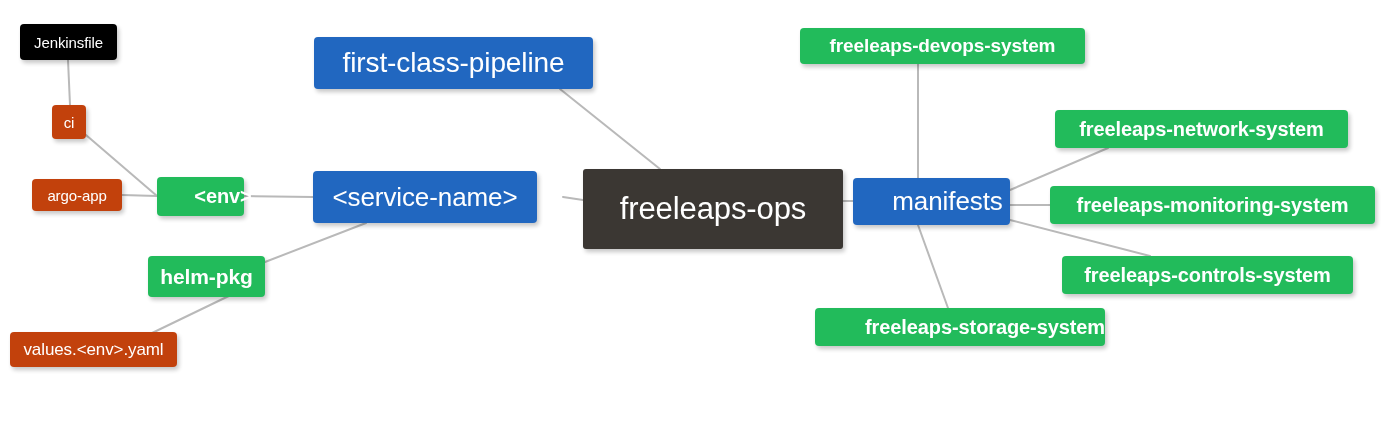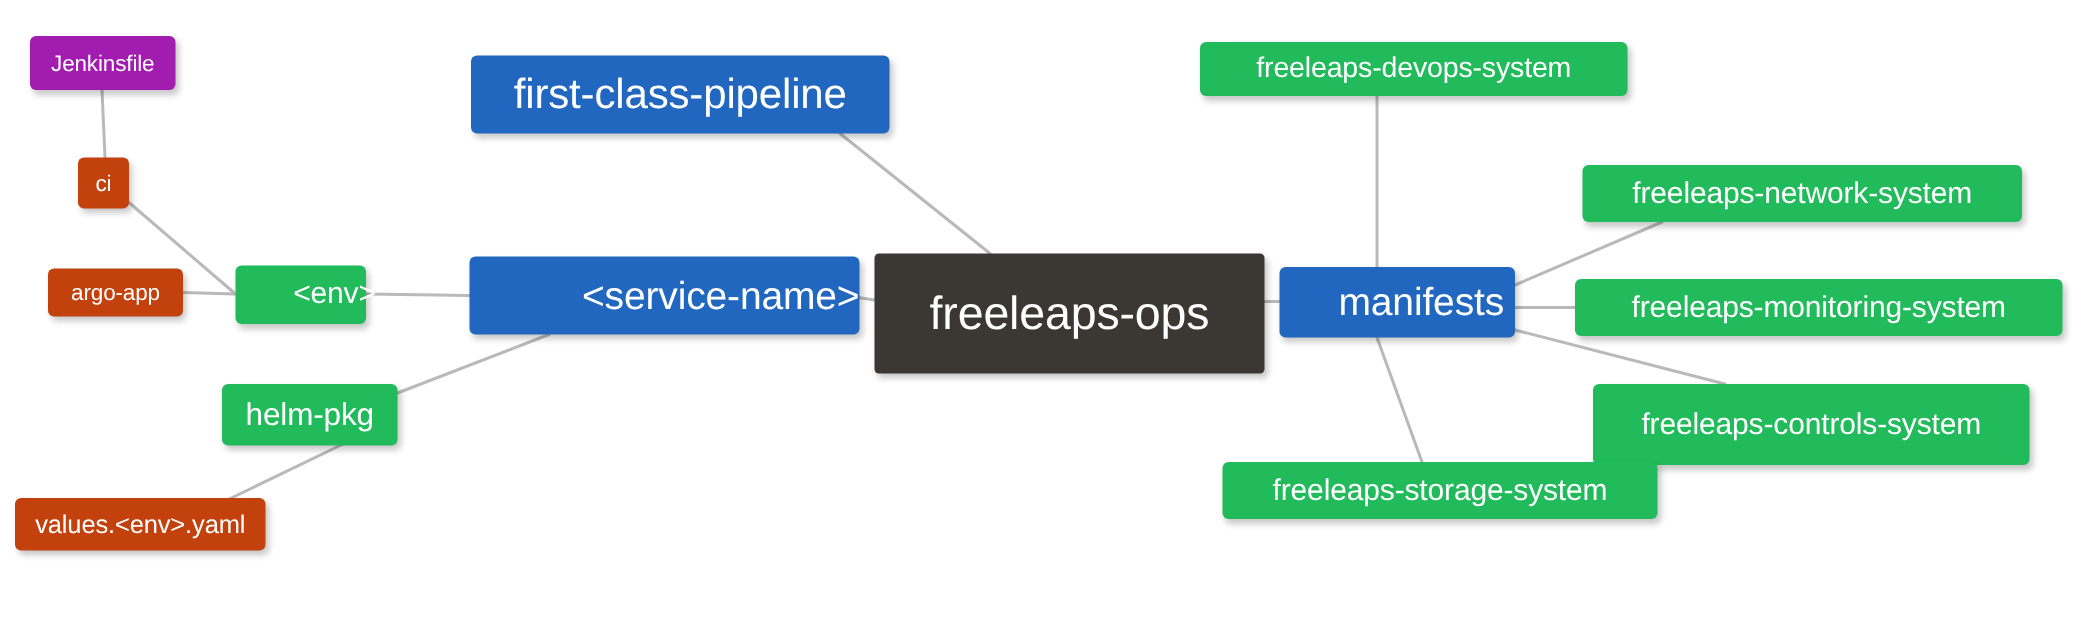--- a/index.html
+++ b/index.html
@@ -42,23 +42,23 @@
     white-space: nowrap;
     letter-spacing: -0.1px;
     box-shadow: 2px 3px 4px rgba(0,0,0,0.22);
     user-select: none;
   }
   .node.root {
     background: #3b3733;
     border-radius: 3px;
   }
   .node.blue   { background: #2167c0; }
-  .node.green  { background: #22bb5b; }
+  .node.green  { background: #22bb5b; font-weight: bold; }
   .node.red    { background: #c2410c; }
-  .node.orange { background: #a21caf; }
+  .node.orange { background: #000000; }
 </style>
 </head>
 <body>
 
 <div id="canvas">
   <svg id="edges" viewBox="0 0 1390 421" xmlns="http://www.w3.org/2000/svg">
       <line x1="68" y1="60" x2="70" y2="105" stroke="#b9b9b9"></line>
       <line x1="86" y1="135" x2="157" y2="196" stroke="#b9b9b9"></line>
       <line x1="122" y1="195" x2="157" y2="196" stroke="#b9b9b9"></line>
       <line x1="244" y1="196" x2="313" y2="197" stroke="#b9b9b9"></line>
@@ -88,38 +88,38 @@
       </div>
       <div class="node green" style="left: 148px; top: 256px; width: 117px; height: 41px; font-size: 21px;">
         <span>helm-pkg</span>
       </div>
       <div class="node red" style="left: 10px; top: 332px; width: 167px; height: 35px; font-size: 17px;">
         <span>values.&lt;env&gt;.yaml</span>
       </div>
       <div class="node blue" style="left: 314px; top: 37px; width: 279px; height: 52px; font-size: 28px;">
         <span>first-class-pipeline</span>
       </div>
-      <div class="node blue" style="left: 313px; top: 171px; width: 260px; height: 52px; font-size: 26px; justify-content: flex-end;">
+      <div class="node blue" style="left: 313px; top: 171px; width: 224px; height: 52px; font-size: 26px;">
         <span>&lt;service-name&gt;</span>
       </div>
       <div class="node root" style="left: 583px; top: 169px; width: 260px; height: 80px; font-size: 31px;">
         <span>freeleaps-ops</span>
       </div>
       <div class="node blue" style="left: 853px; top: 178px; width: 157px; height: 47px; font-size: 26px; padding-left: 32px;">
         <span>manifests</span>
       </div>
       <div class="node green" style="left: 800px; top: 28px; width: 285px; height: 36px; font-size: 19px;">
         <span>freeleaps-devops-system</span>
       </div>
       <div class="node green" style="left: 1055px; top: 110px; width: 293px; height: 38px; font-size: 20px; justify-content: center;">
         <span>freeleaps-network-system</span>
       </div>
       <div class="node green" style="left: 1050px; top: 186px; width: 325px; height: 38px; font-size: 20px; text-align: right;">
         <span>freeleaps-monitoring-system</span>
       </div>
-      <div class="node green" style="left: 1062px; top: 256px; width: 291px; height: 54px; font-size: 20px;">
+      <div class="node green" style="left: 1062px; top: 256px; width: 291px; height: 38px; font-size: 20px;">
         <span>freeleaps-controls-system</span>
       </div>
-      <div class="node green" style="left: 815px; top: 308px; width: 290px; height: 38px; font-size: 20px;">
+      <div class="node green" style="left: 815px; top: 308px; width: 290px; height: 38px; font-size: 20px; justify-content: flex-end;">
         <span>freeleaps-storage-system</span>
       </div>
     </div>
 </div>
 
 </body></html>

